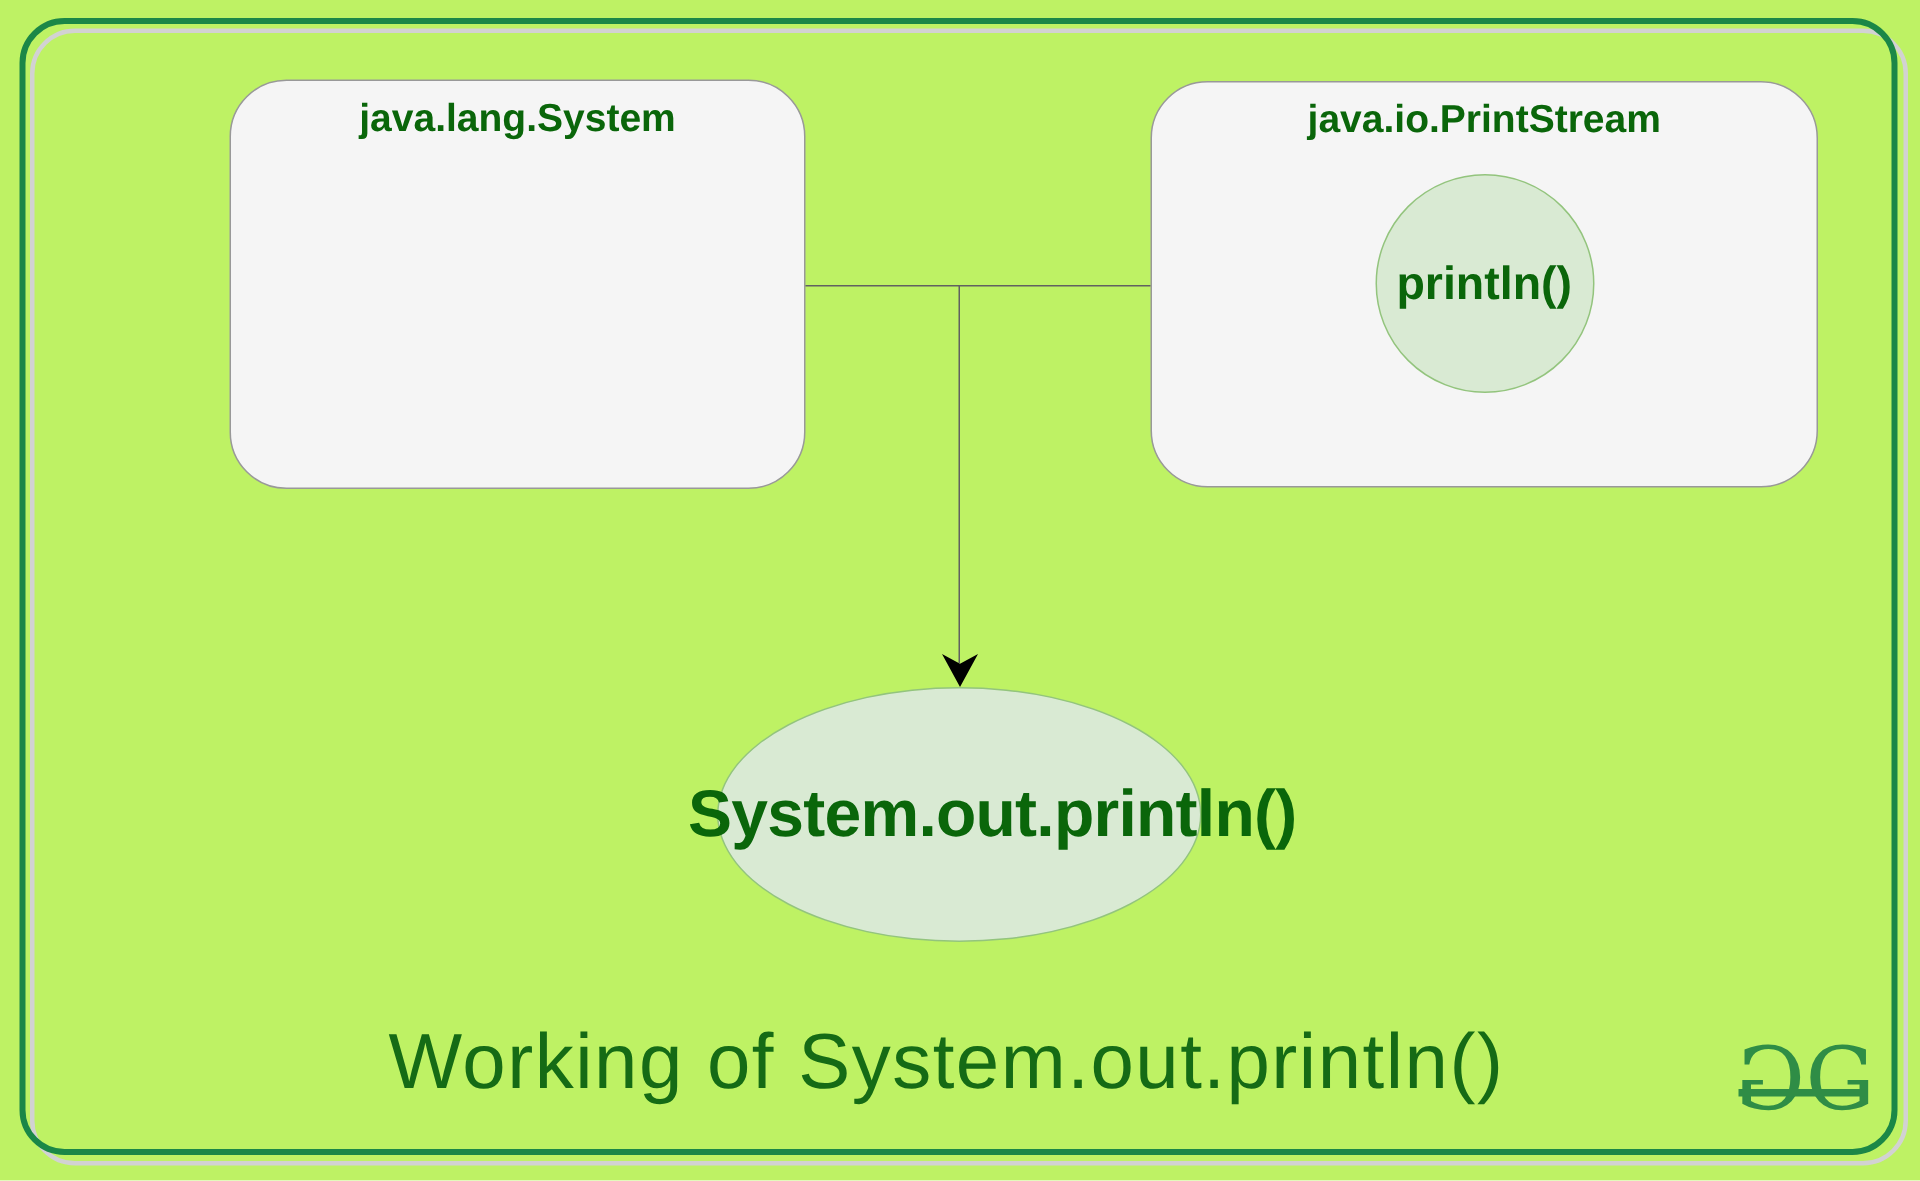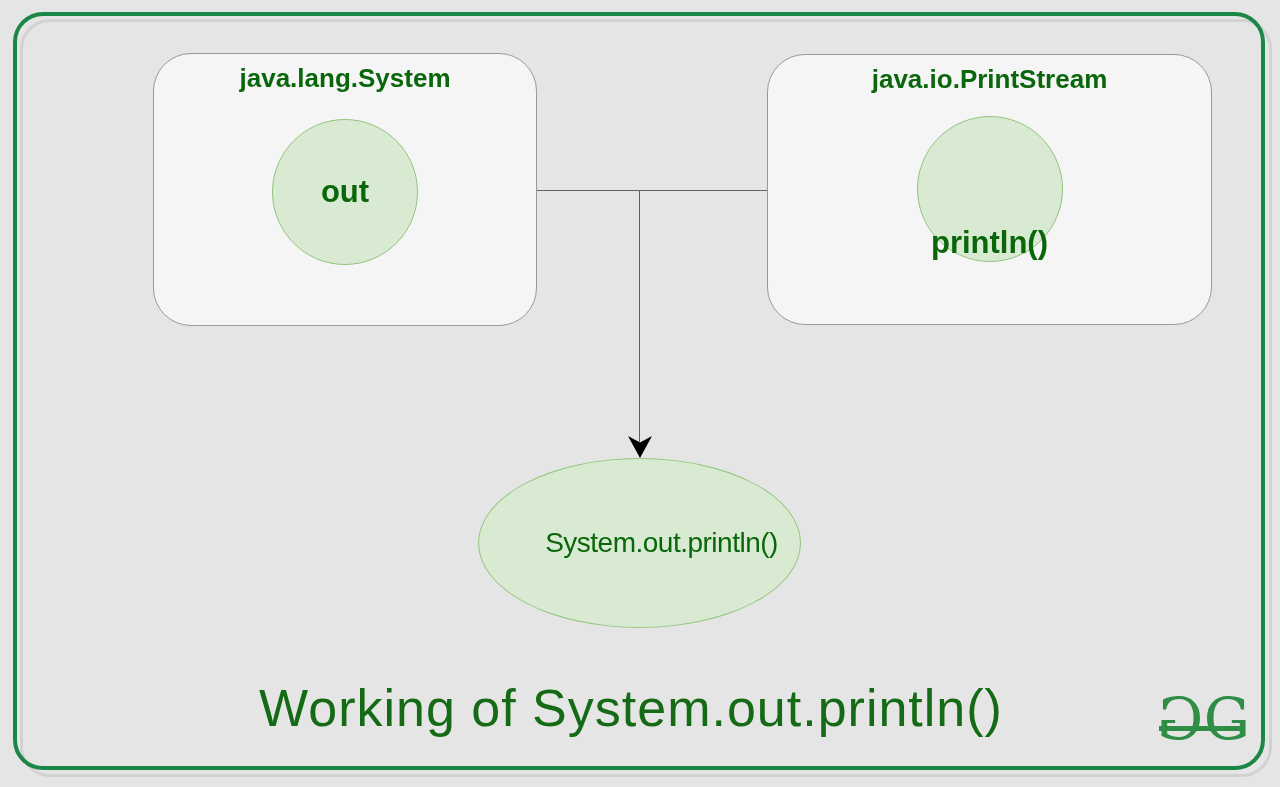--- a/index.html
+++ b/index.html
@@ -1,17 +1,17 @@
 <!DOCTYPE html>
 <html style="--frame-green: #1b8747; --shadow-gray: #d2d2d2; --box-fill: #f5f5f5; --box-stroke: #999999; --node-fill: #d9ead3; --node-stroke: #93c47d; --text-green: #0a660a; --title-green: #156b15; --line-gray: #616161; --arrow-black: #000000; --logo-green: #2f8d46;"><head>
 <meta charset="utf-8">
 <style>
   html,body{margin:0;padding:0;background:#ffffff;}
   .canvas{
-    position:relative;width:1280px;height:787px;background:#e5e5e5;
+    position:relative;width:1280px;height:787px;background:#bef264;
     font-family:"Liberation Sans",sans-serif;overflow:hidden;
   }
   
   .frame-shadow{
     position:absolute;left:20px;top:19px;width:1252px;height:758px;
     border:3px solid var(--shadow-gray,#d2d2d2);border-radius:30px;box-sizing:border-box;
   }
   .frame{
     position:absolute;left:13px;top:12px;width:1252px;height:758px;
     border:4px solid var(--frame-green,#1b8747);border-radius:30px;box-sizing:border-box;
@@ -27,41 +27,41 @@
     margin-top:9px;text-align:center;font-size:26px;font-weight:bold;
     color:var(--text-green,#0a660a);letter-spacing:0;
   }
   .member-circle{
     position:absolute;left:50%;transform:translateX(-50%);
     width:146px;height:146px;border-radius:50%;box-sizing:border-box;
     background:var(--node-fill,#d9ead3);border:1px solid var(--node-stroke,#93c47d);
     display:flex;align-items:center;justify-content:center;
   }
   #box-system .member-circle{top:65px;}
-  #box-printstream .member-circle{top:61px;align-items:flex-end;}
+  #box-printstream .member-circle{top:61px;}
   .member-label{font-size:31px;font-weight:bold;color:var(--text-green,#0a660a);}
   
   .h-line{
     position:absolute;left:537px;top:190px;width:230px;height:0;
     border-top:1.5px solid var(--line-gray,#616161);
   }
   .v-line{
     position:absolute;left:639px;top:190px;width:0;height:252px;
     border-left:1.5px solid var(--line-gray,#616161);
   }
   .arrowhead{position:absolute;left:628px;top:436px;width:24px;height:22px;}
   .arrowhead path{fill:var(--arrow-black,#000000);}
   
   .result-ellipse{
     position:absolute;left:478px;top:458px;width:323px;height:170px;
     border-radius:50%;box-sizing:border-box;
     background:var(--node-fill,#d9ead3);border:1px solid var(--node-stroke,#93c47d);
     display:flex;align-items:center;justify-content:center;
   }
-  .result-label{font-size:28px;font-weight:normal;letter-spacing:-0.5px;color:var(--text-green,#0a660a);margin-left:44px;}
+  .result-label{font-size:44px;font-weight:bold;letter-spacing:-0.5px;color:var(--text-green,#0a660a);margin-left:44px;}
   
   .caption{
     position:absolute;left:-9px;top:678px;width:100%;text-align:center;
     font-size:52px;line-height:60px;letter-spacing:1px;font-weight:normal;
     color:var(--title-green,#156b15);
   }
   
   .gfg-logo{
     position:absolute;right:34px;top:690px;
     font-family:"DejaVu Serif","Liberation Serif",serif;
@@ -78,23 +78,20 @@
 </head>
 <body>
 
 <div class="canvas">
 
   <div class="frame-shadow"></div>
   <div class="frame"></div>
 
   <div class="class-box" id="box-system">
     <div class="box-title">java.lang.System</div>
-    <div class="member-circle">
-      <span class="member-label">out</span>
-    </div>
   </div>
 
   <div class="class-box" id="box-printstream">
     <div class="box-title">java.io.PrintStream</div>
     <div class="member-circle">
       <span class="member-label">println()</span>
     </div>
   </div>
 
   <div class="h-line"></div>

